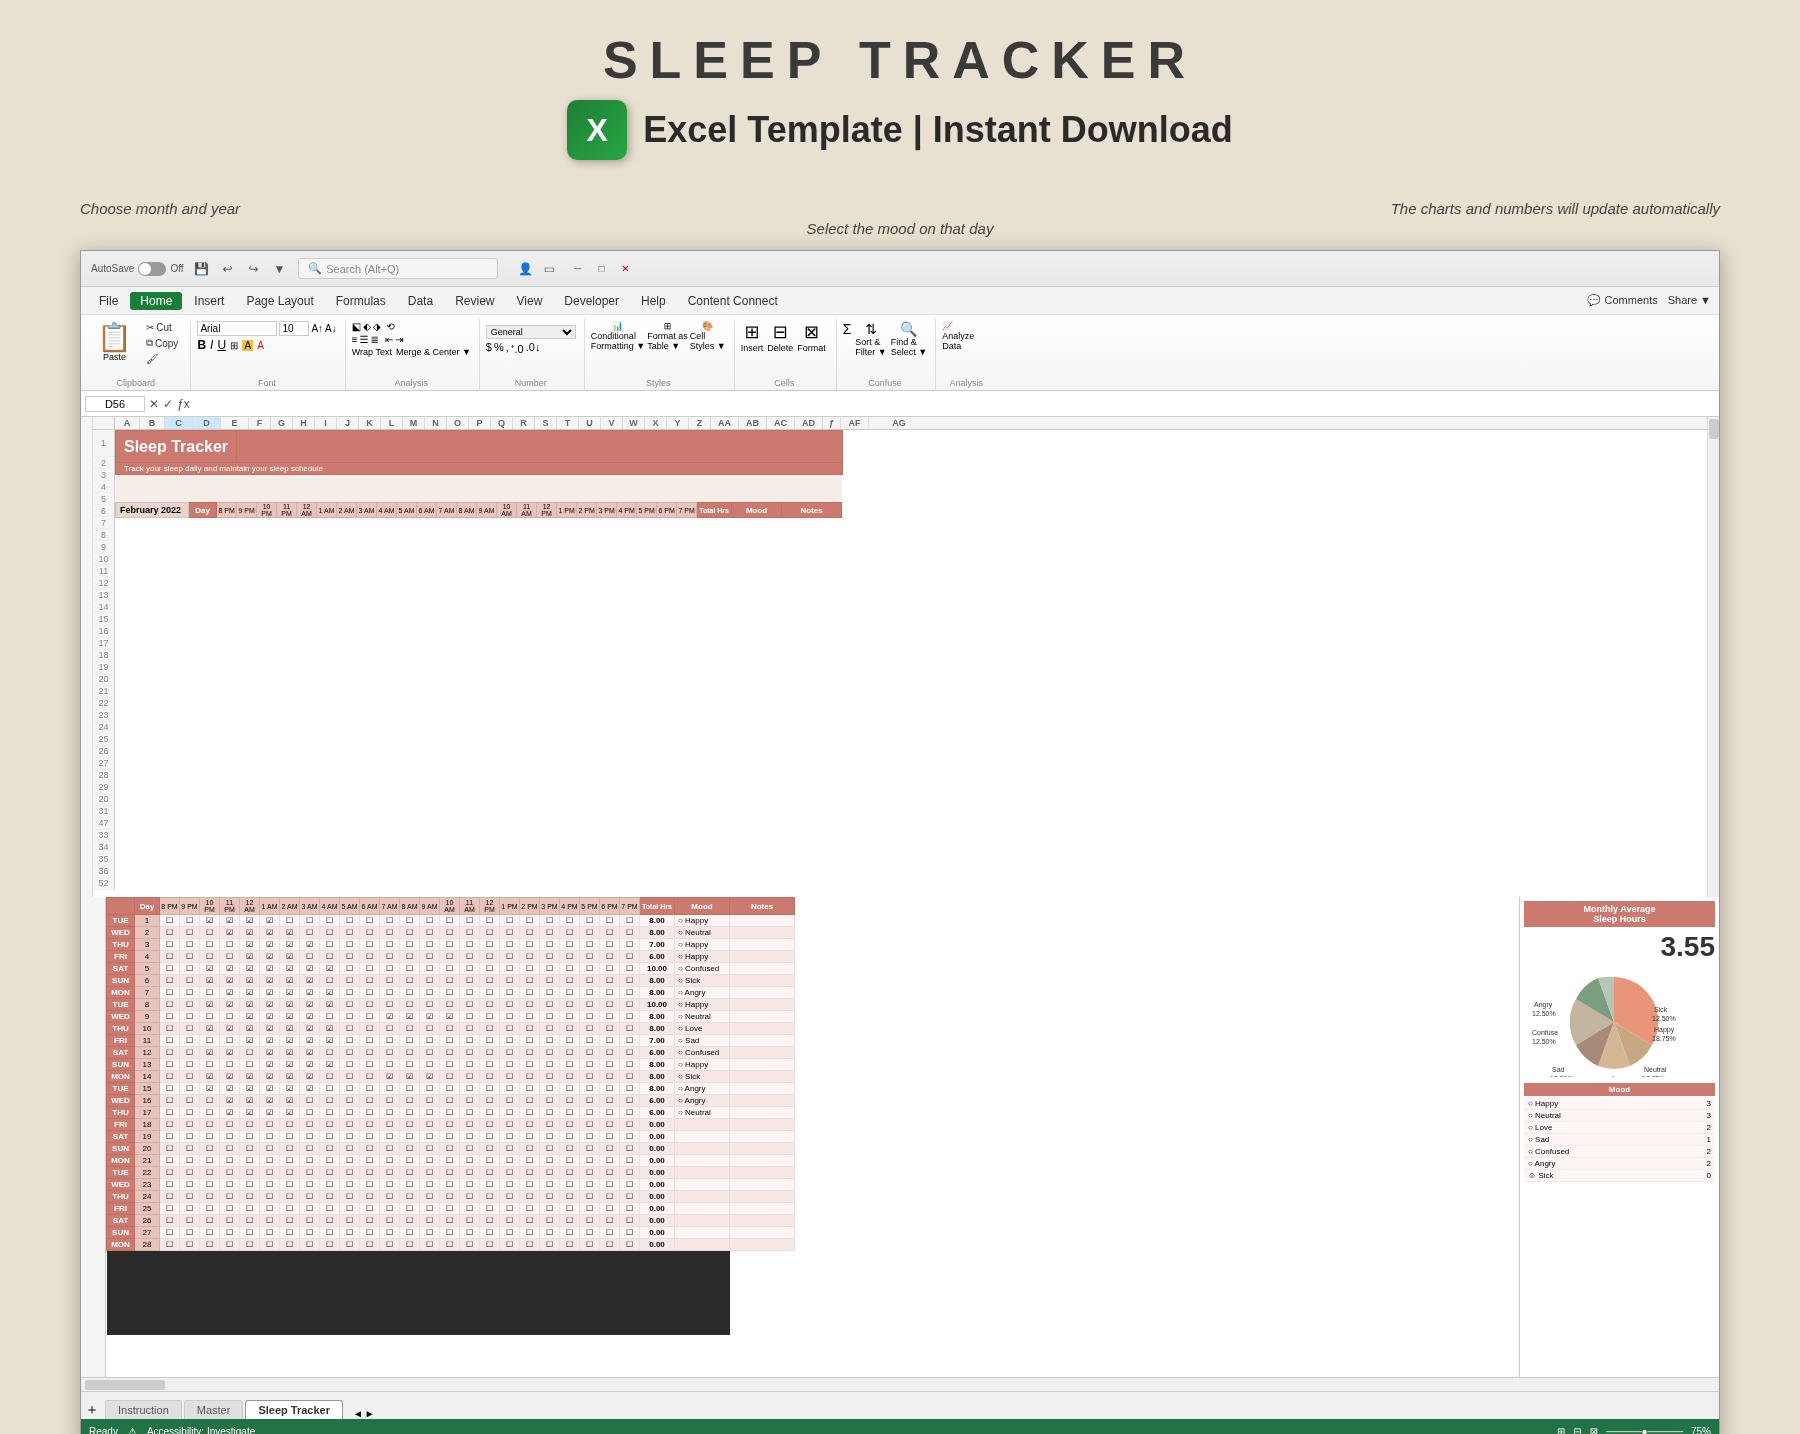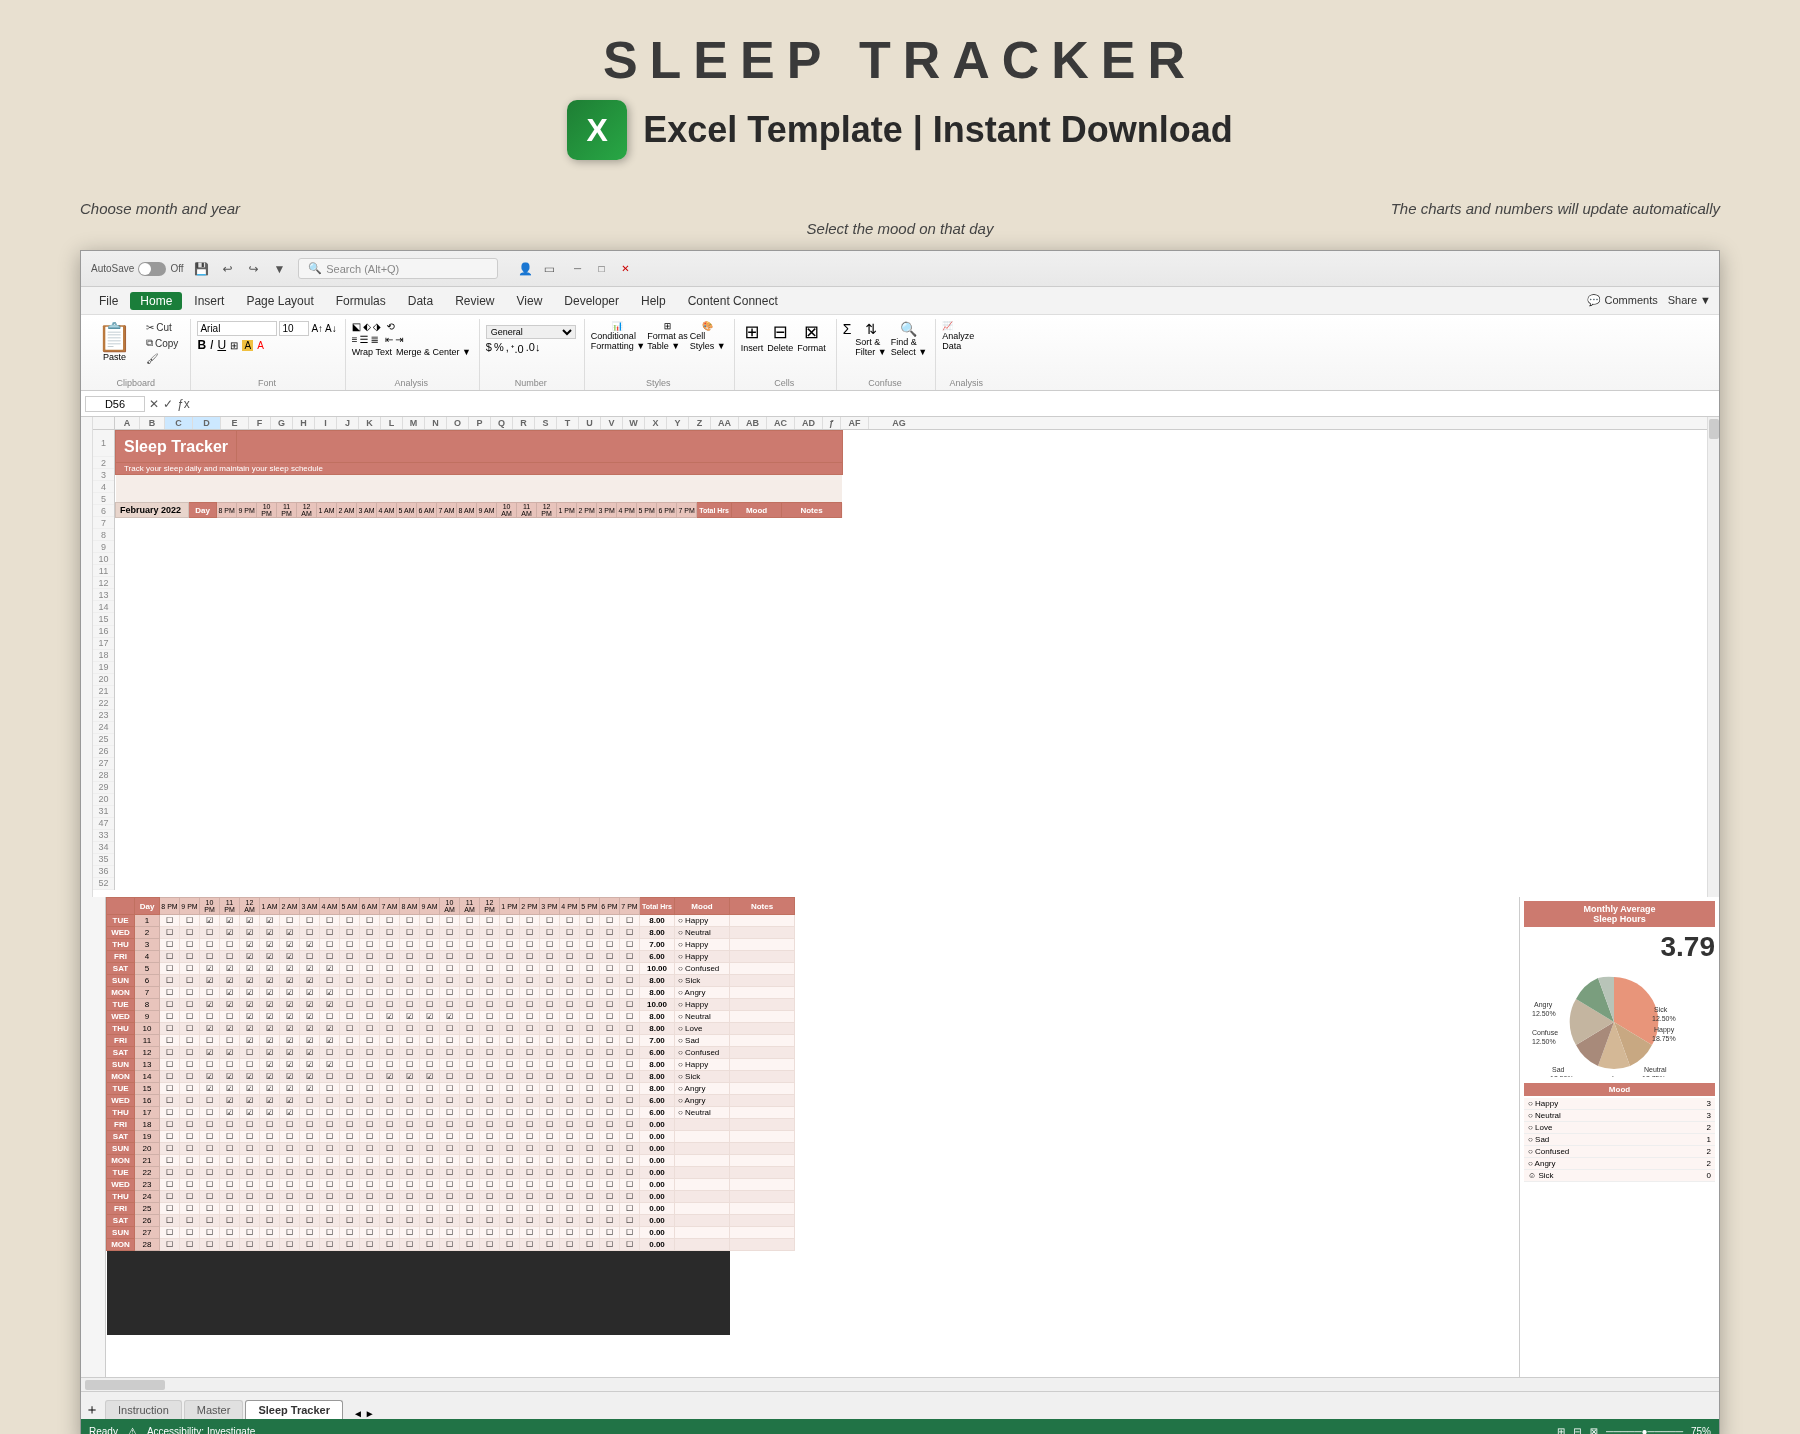--- a/index.html
+++ b/index.html
@@ -1605,21 +1605,21 @@
               <tr>
                 <td style="background:#2a2a2a;height:14px;" colspan="28"></td>
               </tr>
             </tbody>
           </table>
         </div>
 
       <div style="width:200px;flex-shrink:0;background:white;border-left:1px solid #ccc;padding:4px;font-size:8px;">
         <div style="background:#cc7a6f;color:white;text-align:center;font-weight:bold;padding:3px;font-size:9px;margin-bottom:4px;">Monthly Average<br>Sleep Hours</div>
         <div style="display:flex;justify-content:flex-end;align-items:center;margin-bottom:4px;">
-          <span style="font-size:28px;font-weight:bold;color:#333;">3.79</span>
+          <span style="font-size:28px;font-weight:bold;color:#333;">3.55</span>
         </div>
         
         <svg width="180" height="110" viewBox="0 0 180 110">
 
           <path d="M90,55 L90,10 A45,45 0 0,1 128,78 Z" fill="#e8957a"></path>
 
           <path d="M90,55 L128,78 A45,45 0 0,1 106,99 Z" fill="#c8a882"></path>
 
           <path d="M90,55 L106,99 A45,45 0 0,1 74,99 Z" fill="#d4b896"></path>
 

